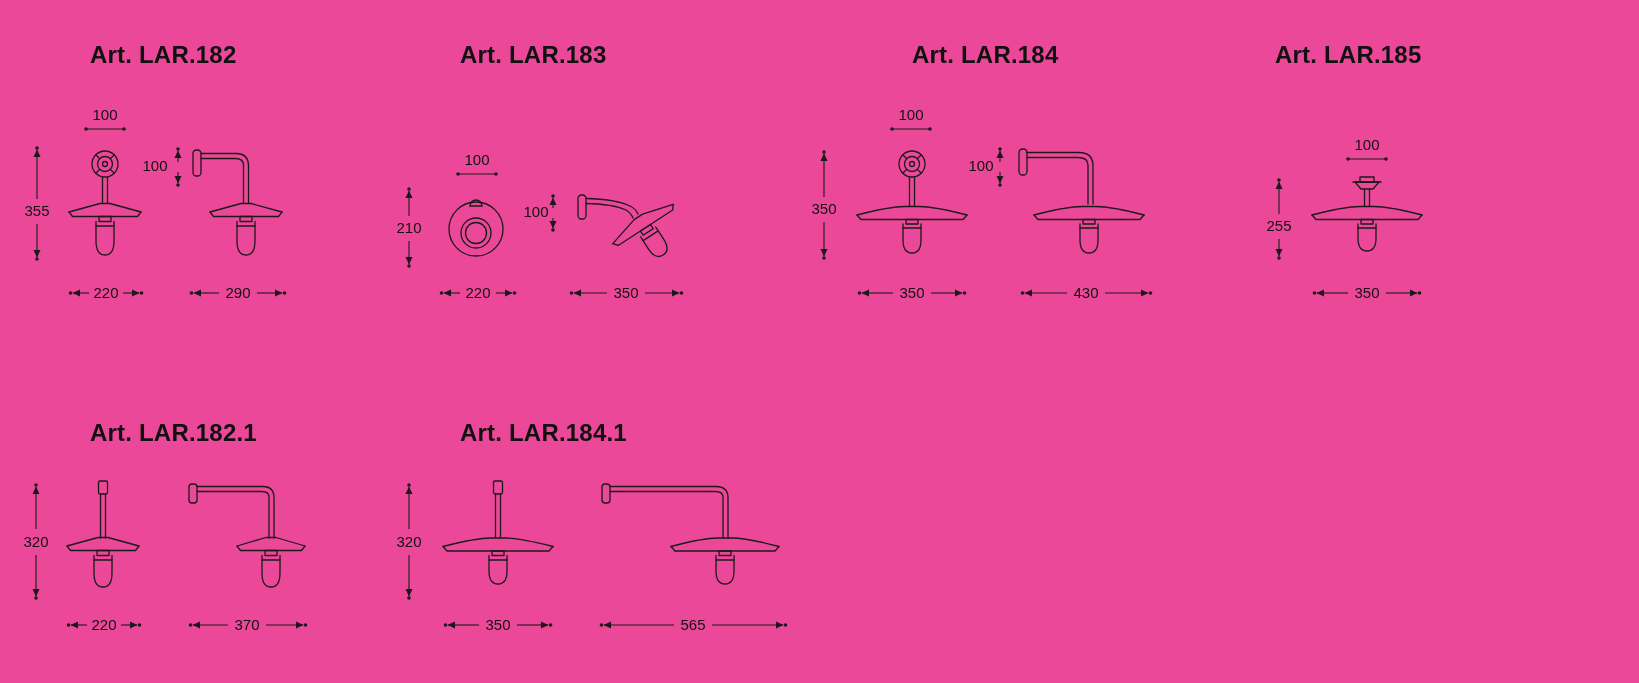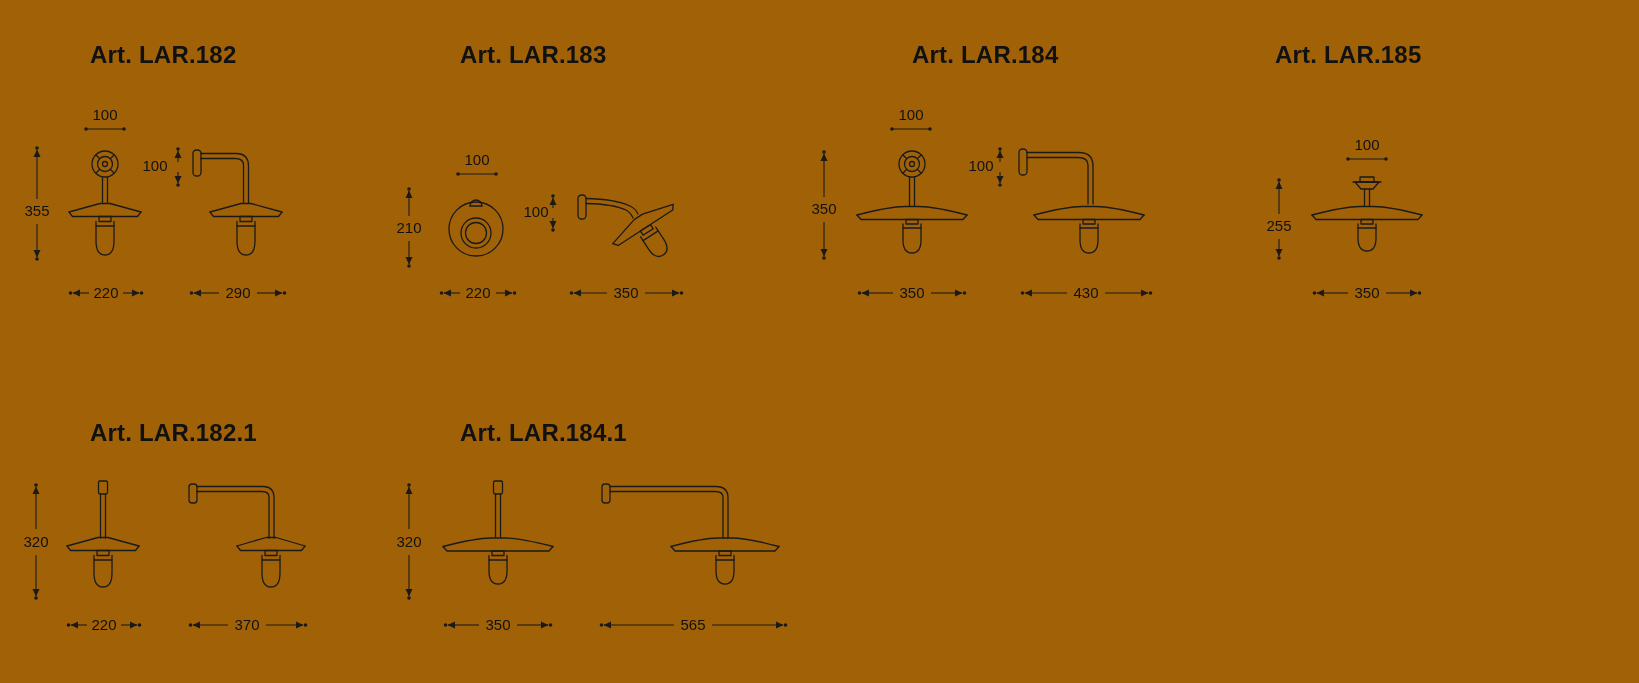--- a/index.html
+++ b/index.html
@@ -1,16 +1,16 @@
 <!DOCTYPE html>
 <html><head>
 <meta charset="utf-8">
 <style>
   html,body{margin:0;padding:0;background:#ffffff;}
-  .canvas{position:relative;width:1639px;height:683px;background:#a16207;overflow:hidden;}
+  .canvas{position:relative;width:1639px;height:683px;background:#ec4899;overflow:hidden;}
   svg{display:block;}
   .ln{fill:none;stroke:#1a1a1a;stroke-width:1.3;stroke-linecap:round;stroke-linejoin:round;}
   .dimline{stroke:#1a1a1a;stroke-width:1.1;fill:none;}
   .dot{fill:#1a1a1a;stroke:none;}
   .dim{font-family:"Liberation Sans",sans-serif;font-size:15px;fill:#111111;text-anchor:middle;}
   .title{font-family:"Liberation Sans",sans-serif;font-size:24px;font-weight:bold;fill:#111111;letter-spacing:.2px;}
 </style>
 </head>
 <body>
 

